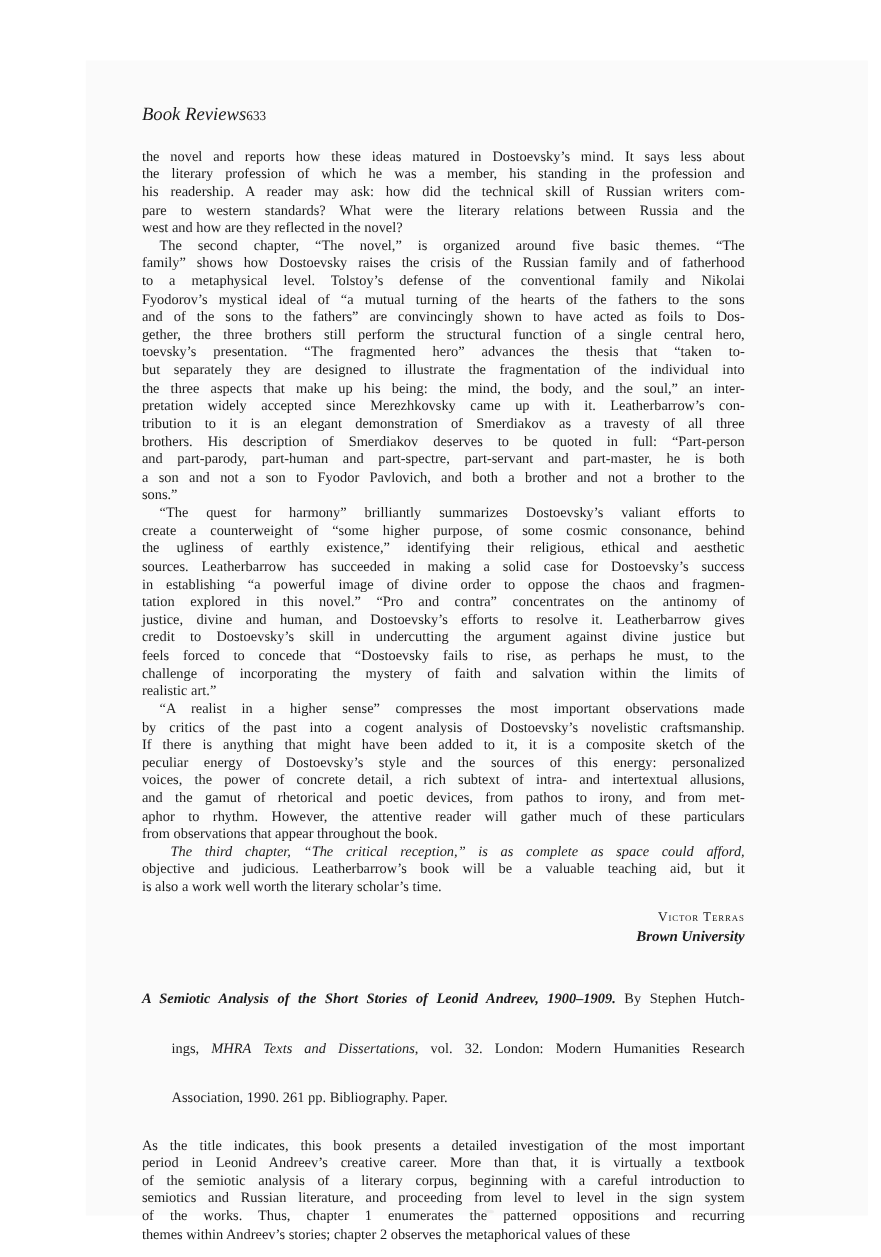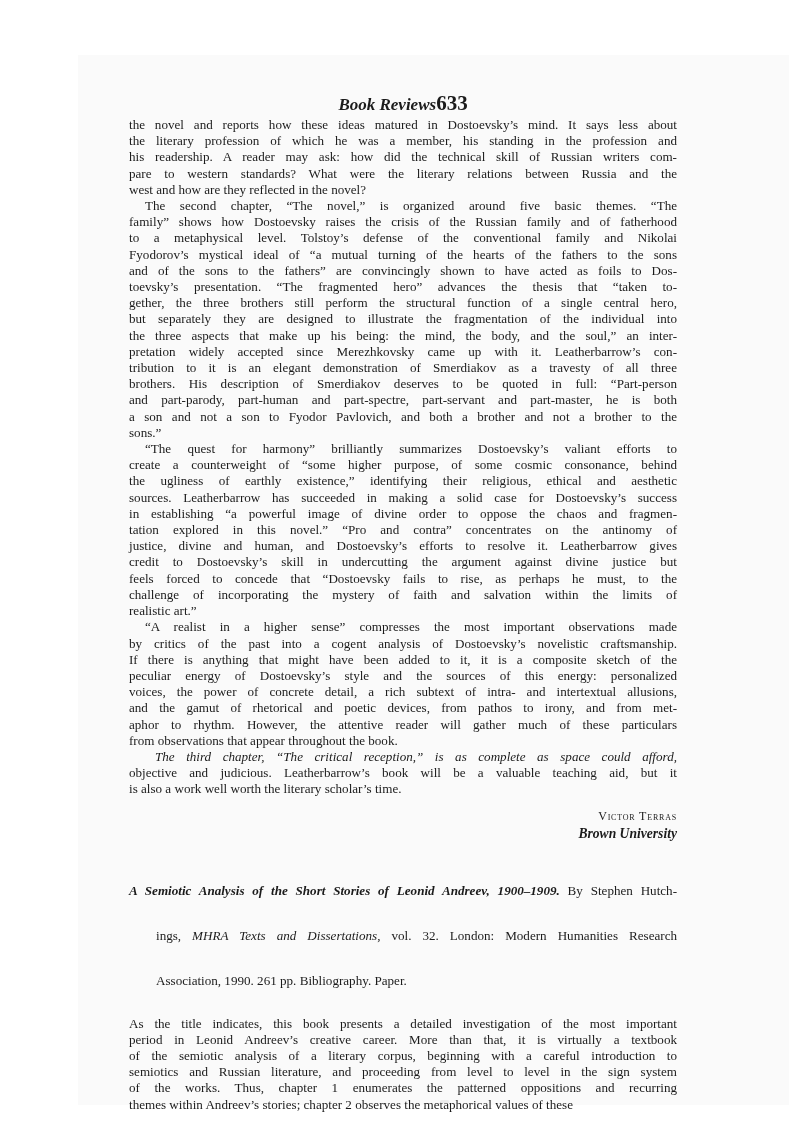--- a/index.html
+++ b/index.html
@@ -3,24 +3,24 @@
 <meta charset="utf-8">
 <style>
   html,body{margin:0;padding:0;}
   body{
     width:801px;height:1143px;position:relative;background:#ffffff;overflow:hidden;
     font-family:"Liberation Serif","DejaVu Serif",serif;color:#1b1b1b;
   }
   .page{position:absolute;inset:0;}
   .page-tint{position:absolute;left:78px;top:55px;width:711px;height:1050px;background:#fafafa;}
   .column{position:absolute;left:129px;top:93px;width:548px;}
-  .header{display:flex;justify-content:center;align-items:baseline;
-          font-size:17px;line-height:21px;margin-bottom:2px;font-weight:bold;}
+  .header{display:flex;justify-content:flex-start;align-items:baseline;
+          font-size:17px;line-height:21px;margin-bottom:18px;}
   .journal-title{font-style:italic;}
-  .page-number{font-size:21px;}
+  .page-number{font-size:12px;}
   .para{margin:0;}
   .line{
     font-size:13.1px;line-height:16.2px;text-align:justify;text-justify:inter-word;
     white-space:normal;
   }
   .line.jl{text-align-last:justify;}
   .line.ind{text-indent:16px;}
   .line.ind2{text-indent:26px;}
   .line.hang{padding-left:27px;}
   .cite .line{line-height:17px;margin-top:28px;}
@@ -51,22 +51,22 @@
           <div class="line jl"><span class="s-r">his readership. A reader may ask: how did the technical skill of Russian writers com-</span></div>
           <div class="line jl"><span class="s-r">pare to western standards? What were the literary relations between Russia and the</span></div>
           <div class="line"><span class="s-r">west and how are they reflected in the novel?</span></div>
         </div>
         <div class="para">
           <div class="line jl ind"><span class="s-r">The second chapter, “The novel,” is organized around five basic themes. “The</span></div>
           <div class="line jl"><span class="s-r">family” shows how Dostoevsky raises the crisis of the Russian family and of fatherhood</span></div>
           <div class="line jl"><span class="s-r">to a metaphysical level. Tolstoy’s defense of the conventional family and Nikolai</span></div>
           <div class="line jl"><span class="s-r">Fyodorov’s mystical ideal of “a mutual turning of the hearts of the fathers to the sons</span></div>
           <div class="line jl"><span class="s-r">and of the sons to the fathers” are convincingly shown to have acted as foils to Dos-</span></div>
+          <div class="line jl"><span class="s-r">gether, the three brothers still perform the structural function of a single central hero,</span></div>
           <div class="line jl"><span class="s-r">toevsky’s presentation. “The fragmented hero” advances the thesis that “taken to-</span></div>
-          <div class="line jl"><span class="s-r">gether, the three brothers still perform the structural function of a single central hero,</span></div>
           <div class="line jl"><span class="s-r">but separately they are designed to illustrate the fragmentation of the individual into</span></div>
           <div class="line jl"><span class="s-r">the three aspects that make up his being: the mind, the body, and the soul,” an inter-</span></div>
           <div class="line jl"><span class="s-r">pretation widely accepted since Merezhkovsky came up with it. Leatherbarrow’s con-</span></div>
           <div class="line jl"><span class="s-r">tribution to it is an elegant demonstration of Smerdiakov as a travesty of all three</span></div>
           <div class="line jl"><span class="s-r">brothers. His description of Smerdiakov deserves to be quoted in full: “Part-person</span></div>
           <div class="line jl"><span class="s-r">and part-parody, part-human and part-spectre, part-servant and part-master, he is both</span></div>
           <div class="line jl"><span class="s-r">a son and not a son to Fyodor Pavlovich, and both a brother and not a brother to the</span></div>
           <div class="line"><span class="s-r">sons.”</span></div>
         </div>
         <div class="para">

